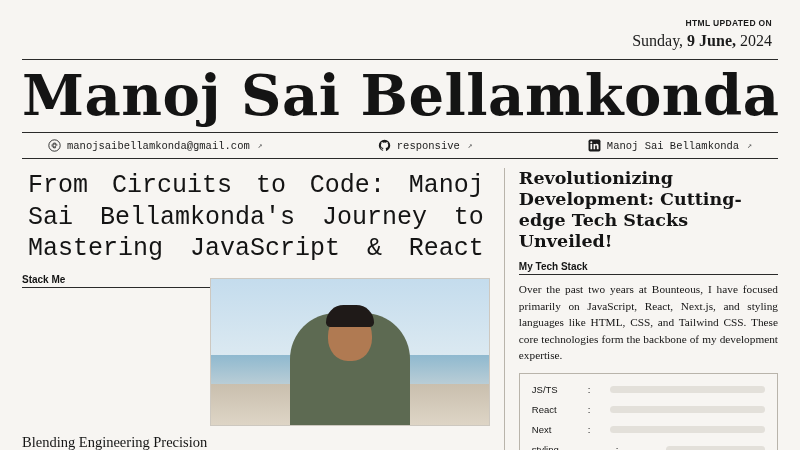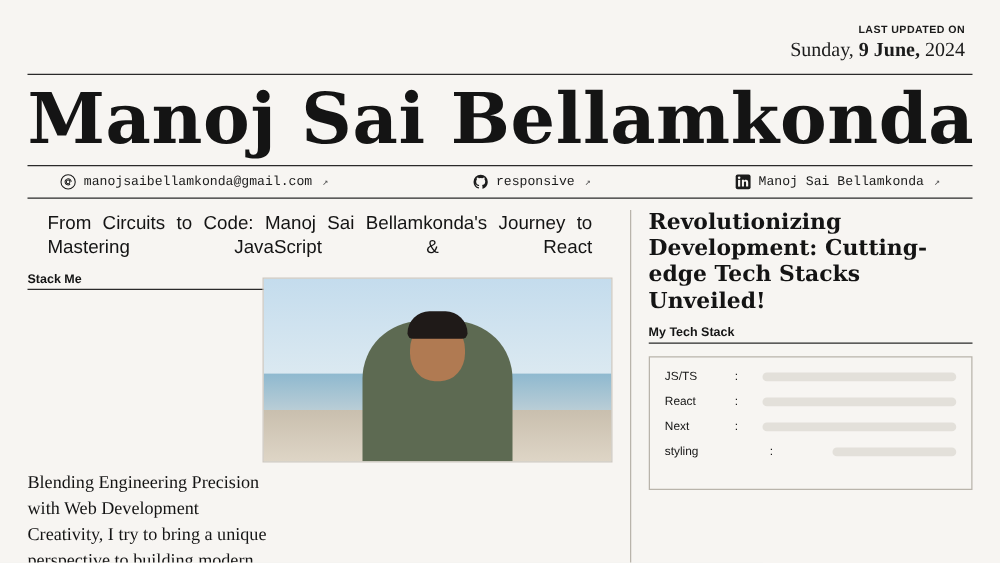--- a/index.html
+++ b/index.html
@@ -79,25 +79,25 @@
   .col-left {
     width: 497px;
     padding-right: 14px;
     border-right: 1px solid #b9b4ab;
   }
   .col-right {
     width: 281px;
     padding-left: 14px;
   }
   .headline {
-    font-family: Liberation Sans, sans-serif;
-    font-size: 15px;
+    font-family: Liberation Mono, monospace;
+    font-size: 25px;
     line-height: 1.25;
     font-weight: normal;
-    margin: 2px 16px 10px;
+    margin: 2px 6px 10px;
     text-align: justify;
     text-align-last: justify;
   }
   .deck {
     font-size: 14.5px;
     line-height: 1.45;
     margin: 0 0 8px;
     width: 196px;
     float: left;
   }
@@ -183,21 +183,21 @@
   }
   .bar-fill { height: 100%; background: #9a9a9a; border-radius: 4px; }
 </style>
 </head>
 <body>
 
 <div class="page">
 
   <div class="top-meta">
     <div>
-      <span class="lbl">LAST UPDATED ON</span>
+      <span class="lbl">HTML UPDATED ON</span>
       <span class="dateline"><span>Sunday, </span><b>9 June,</b><span> 2024</span></span>
     </div>
   </div>
 
   <div class="rule"></div>
 
   <div class="title-wrap">
     <div class="masthead">Manoj Sai Bellamkonda</div>
   </div>
 
@@ -259,20 +259,21 @@
       <div class="section-label" style="width:196px;">Stack Me</div>
       <div class="body-text" style="width:196px; float:left;">&nbsp;</div>
 
       <div style="clear:both;"></div>
 
     </div>
 
     <div class="col-right">
       <div class="right-headline">Revolutionizing Development: Cutting-edge Tech Stacks Unveiled!</div>
       <div class="section-label">My Tech Stack</div>
+      <div class="right-para">Over the past two years at Bounteous, I have focused primarily on JavaScript, React, Next.js, and styling languages like HTML, CSS, and Tailwind CSS. These core technologies form the backbone of my development expertise.</div>
 
       <div class="stack-card">
         <div class="stack-row">
           <span class="stack-name">JS/TS</span>
           <span class="stack-colon">:</span>
           <span class="bar-track"><span class="bar-fill" style="width:92%"></span></span>
         </div>
         <div class="stack-row">
           <span class="stack-name">React</span>
           <span class="stack-colon">:</span>

